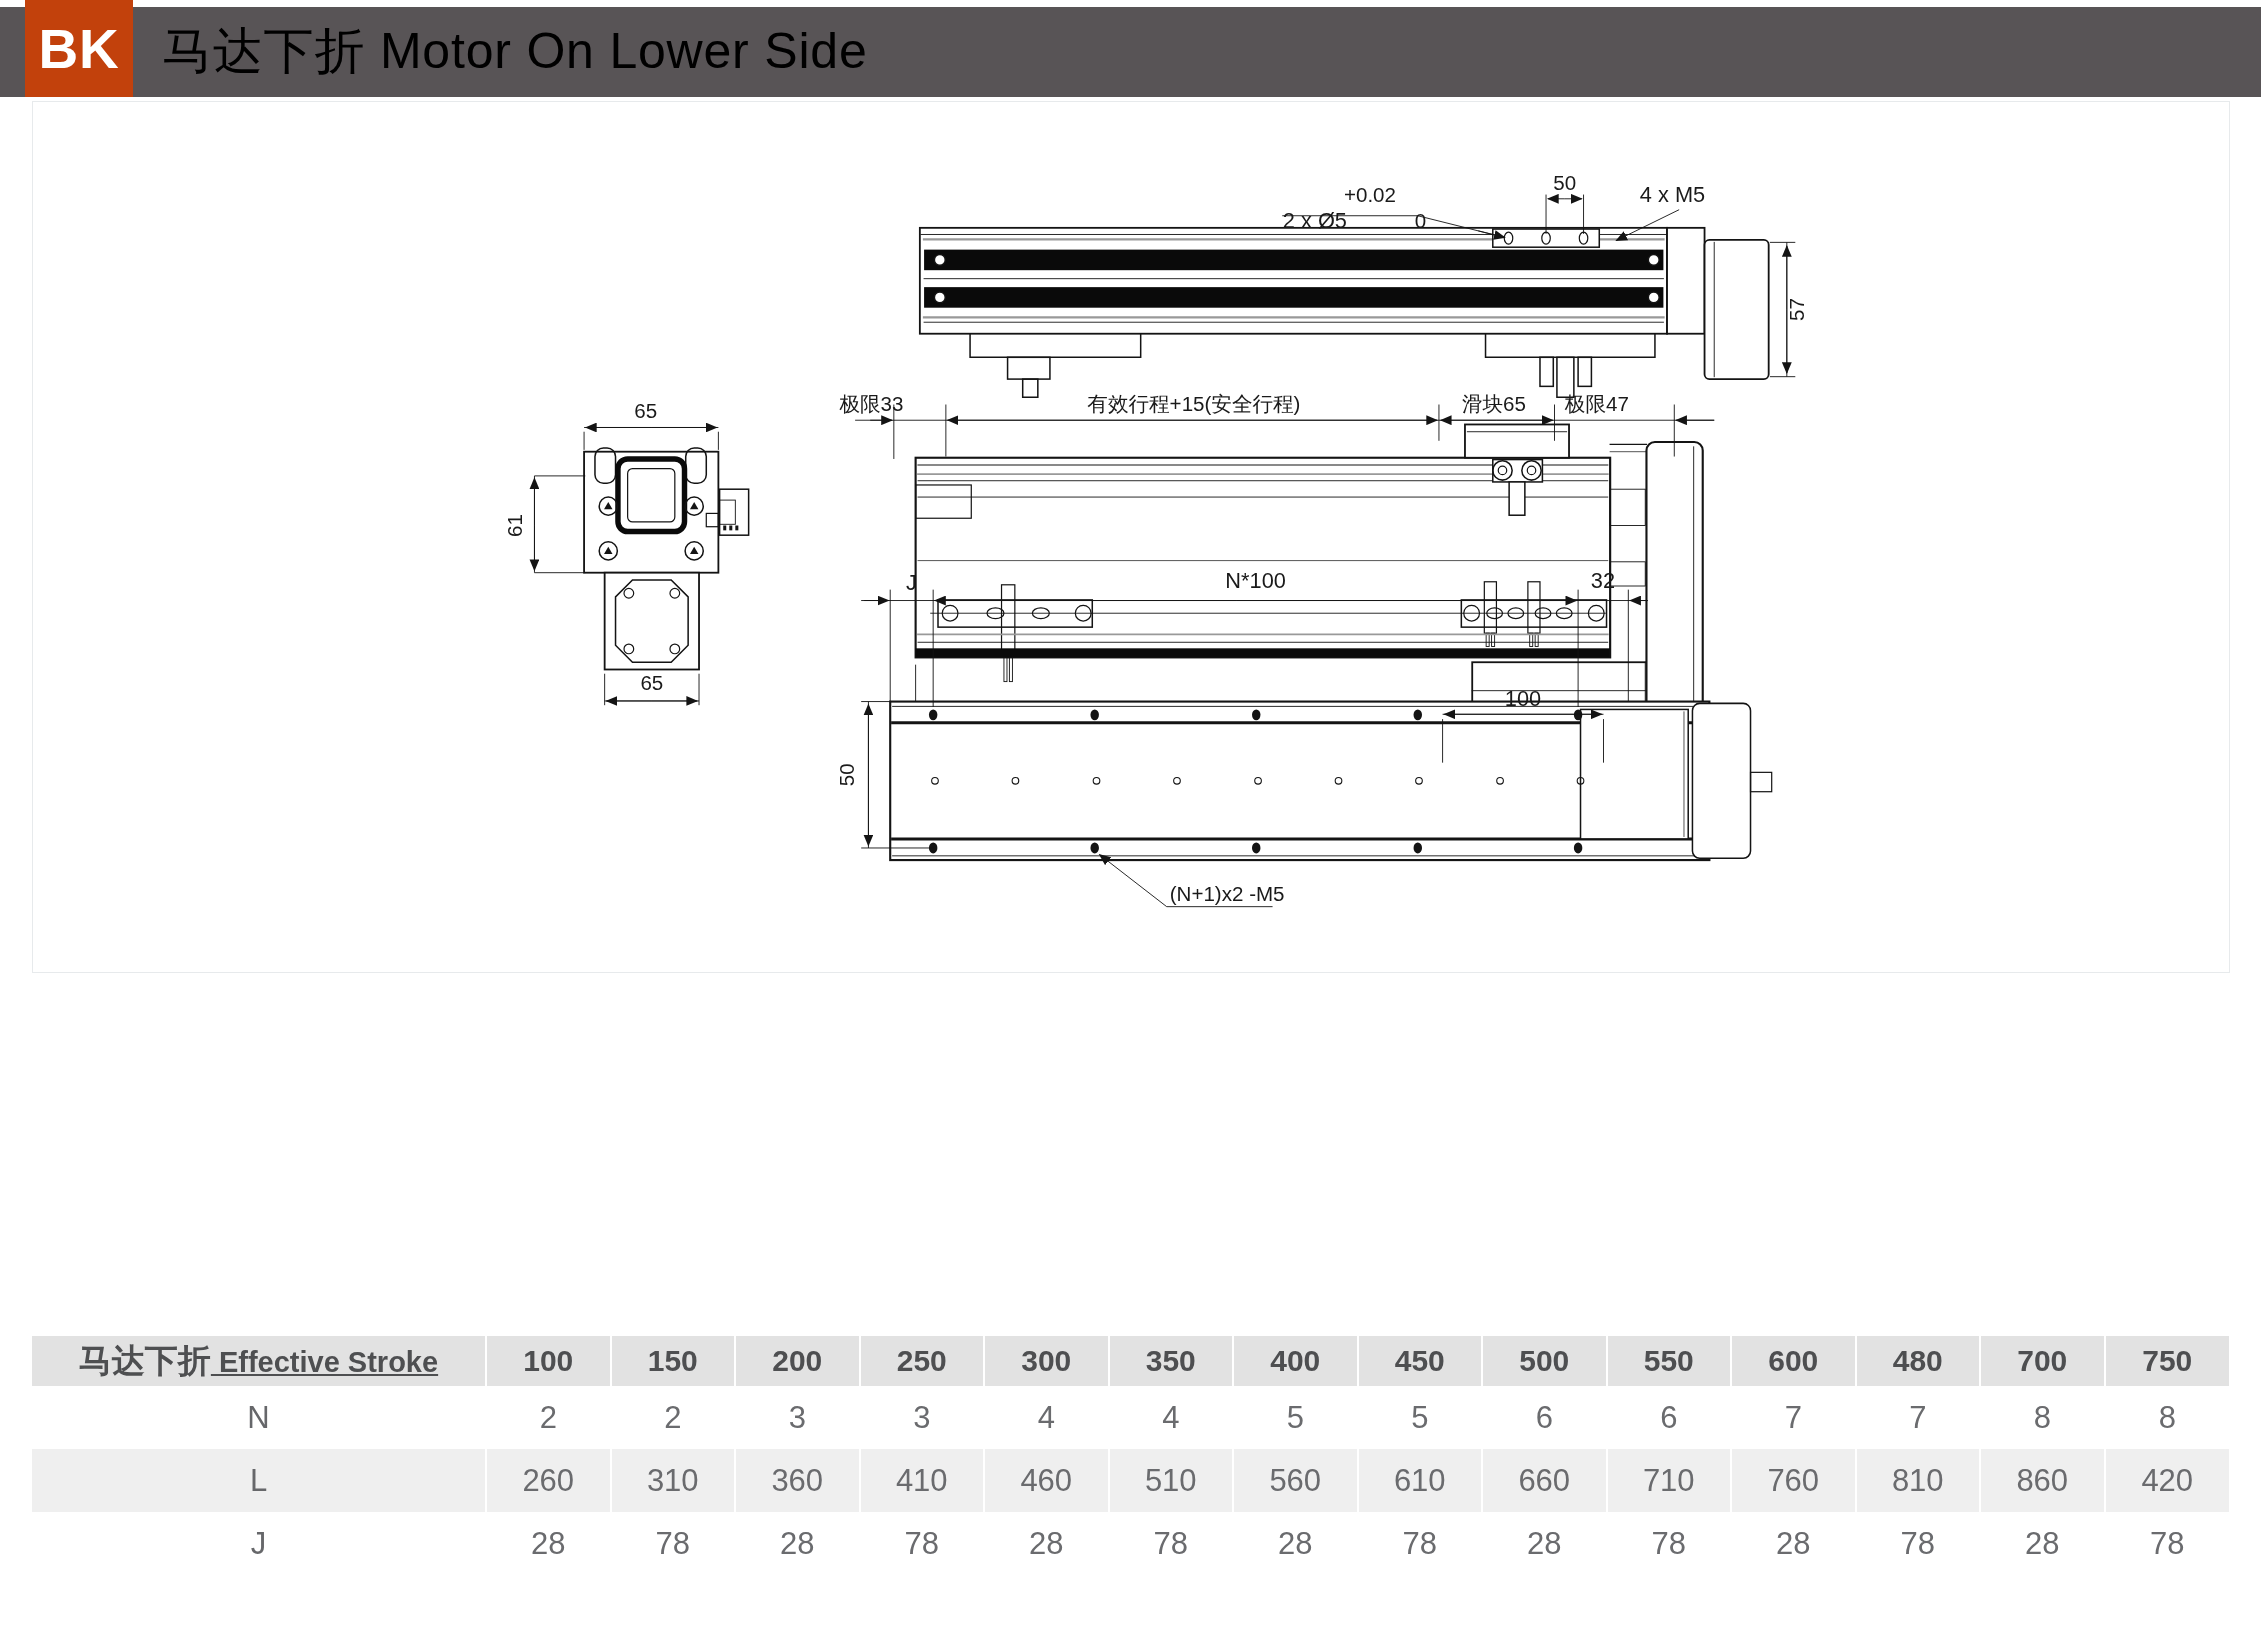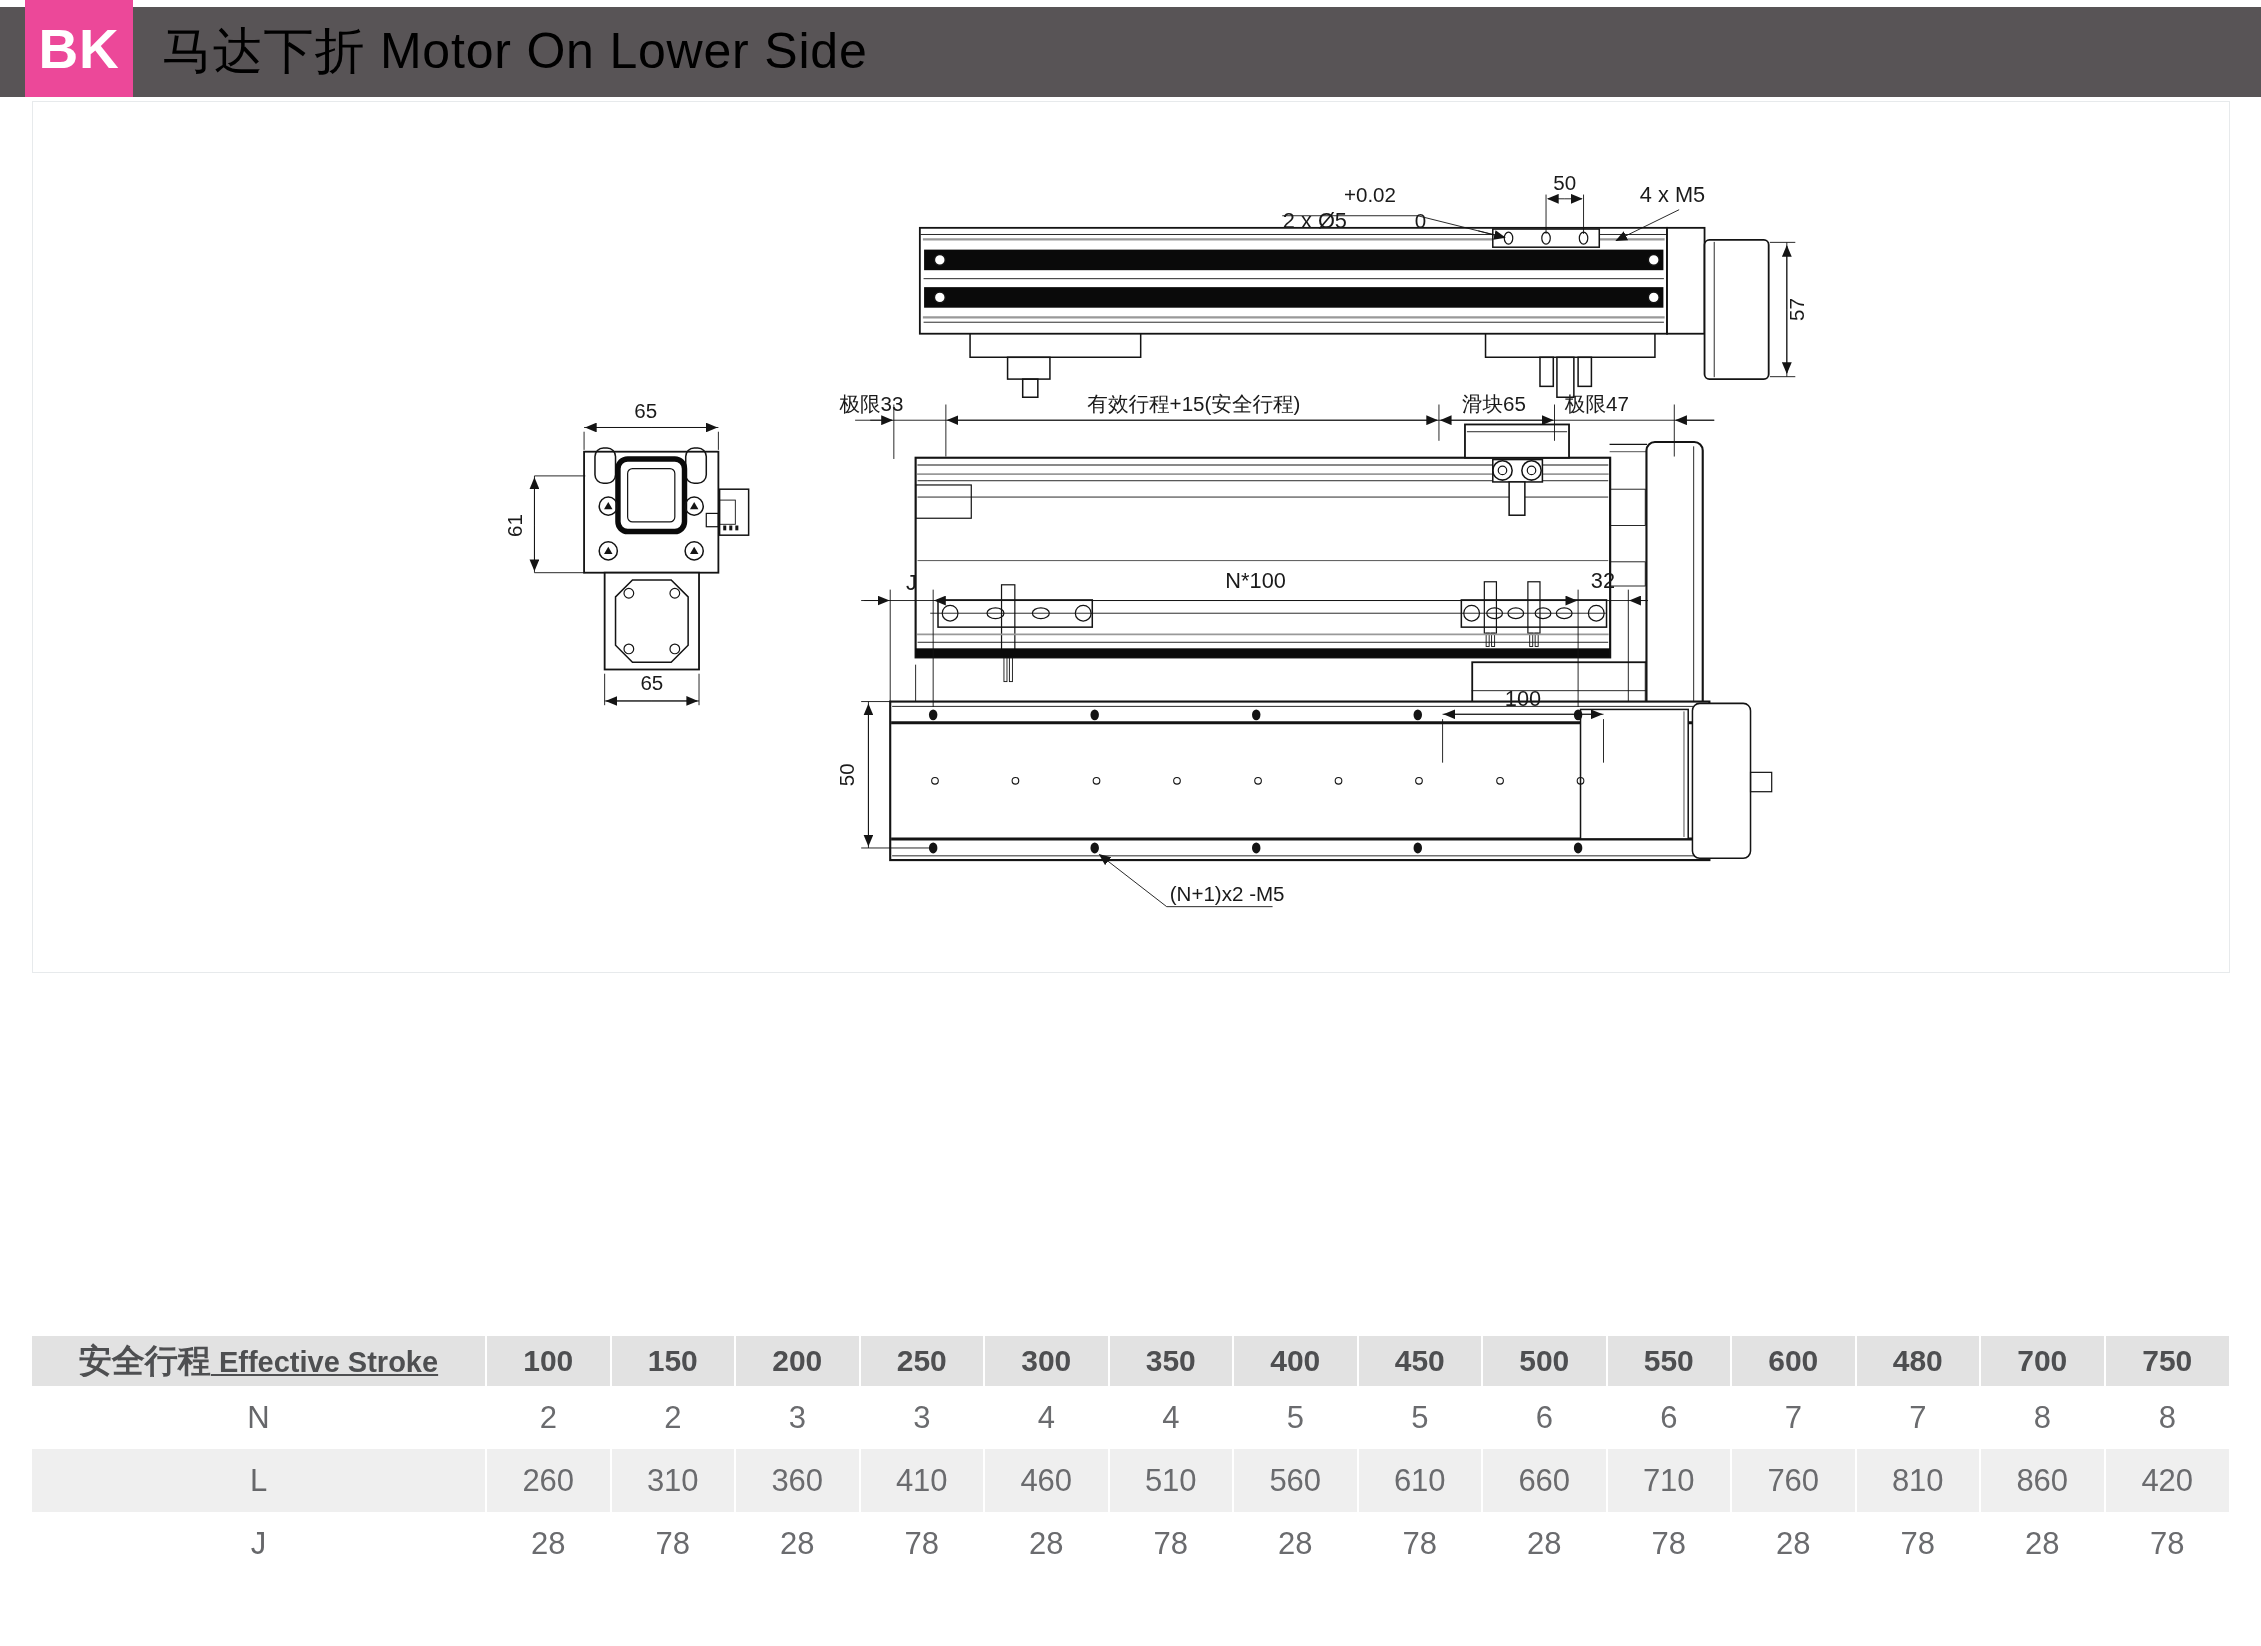--- a/index.html
+++ b/index.html
@@ -4,21 +4,21 @@
 <style>
   html,body{margin:0;padding:0;}
   body{
     width:2261px;height:1646px;position:relative;overflow:hidden;
     background:#ffffff;
     font-family:"Liberation Sans", sans-serif;
   }
   
   .hdr{position:absolute;left:0;top:6.6px;width:2261px;height:90px;background:#585456;}
   .hdr-badge{
-    position:absolute;left:25px;top:0;width:108px;height:97px;background:#ec4899;
+    position:absolute;left:25px;top:0;width:108px;height:97px;background:#c2410c;
     color:#fff;font-size:55px;font-weight:bold;display:flex;align-items:center;justify-content:center;
     z-index:3;letter-spacing:0.8px;
   }
   .hdr-title{
     position:absolute;left:162px;top:6.6px;height:90px;display:flex;align-items:center;
     color:#000000;font-size:50px;font-weight:500;letter-spacing:0.8px;white-space:nowrap;
   }
   
   .dwg-box{
     position:absolute;left:31.5px;top:101px;width:2198px;height:872px;
@@ -319,21 +319,21 @@
     <line x1="534" y1="990" x2="459" y2="990" marker-end="url(#arr)"></line>
     <line x1="534" y1="990" x2="609" y2="990" marker-end="url(#arr)"></line>
     <text x="534" y="972" font-size="34" text-anchor="middle" stroke="none">65</text>
   </g>
 </svg>
 </div>
 
 <table class="spec">
   <thead>
       <tr class="head-row">
-        <th><span class="zh">安全行程</span><span class="en"> Effective Stroke</span></th>
+        <th><span class="zh">马达下折</span><span class="en"> Effective Stroke</span></th>
         <th>100</th>
         <th>150</th>
         <th>200</th>
         <th>250</th>
         <th>300</th>
         <th>350</th>
         <th>400</th>
         <th>450</th>
         <th>500</th>
         <th>550</th>

